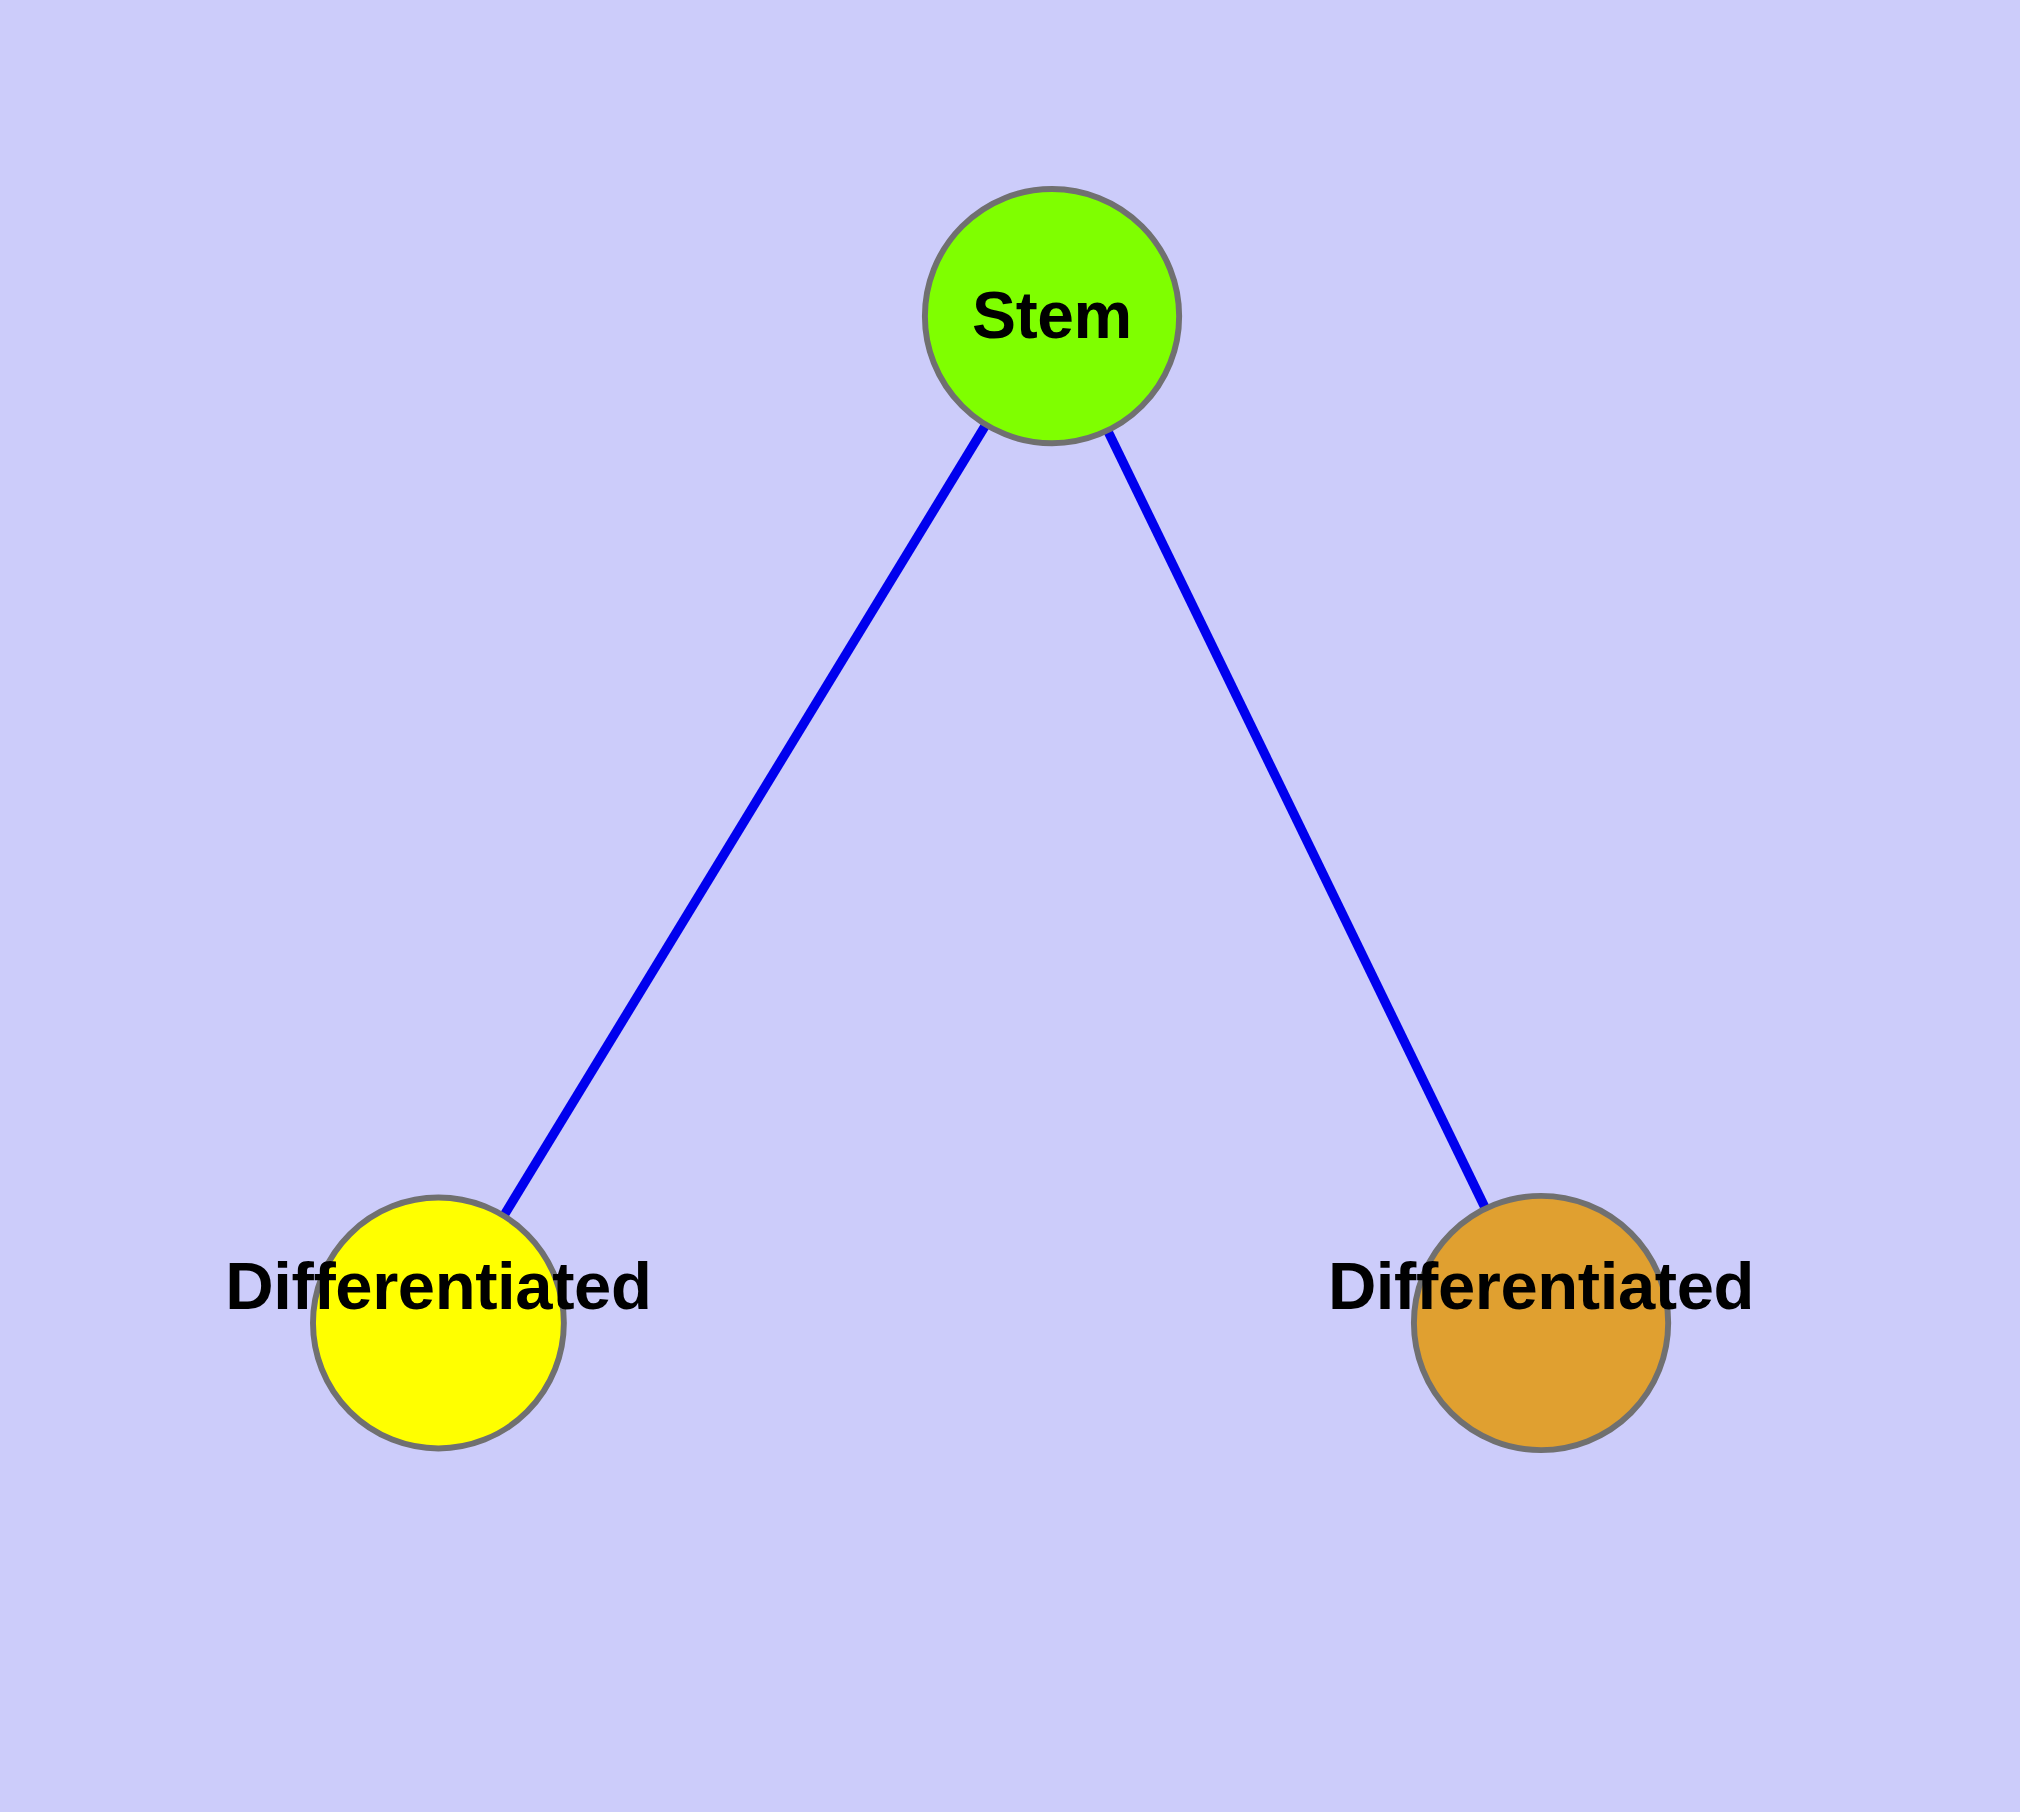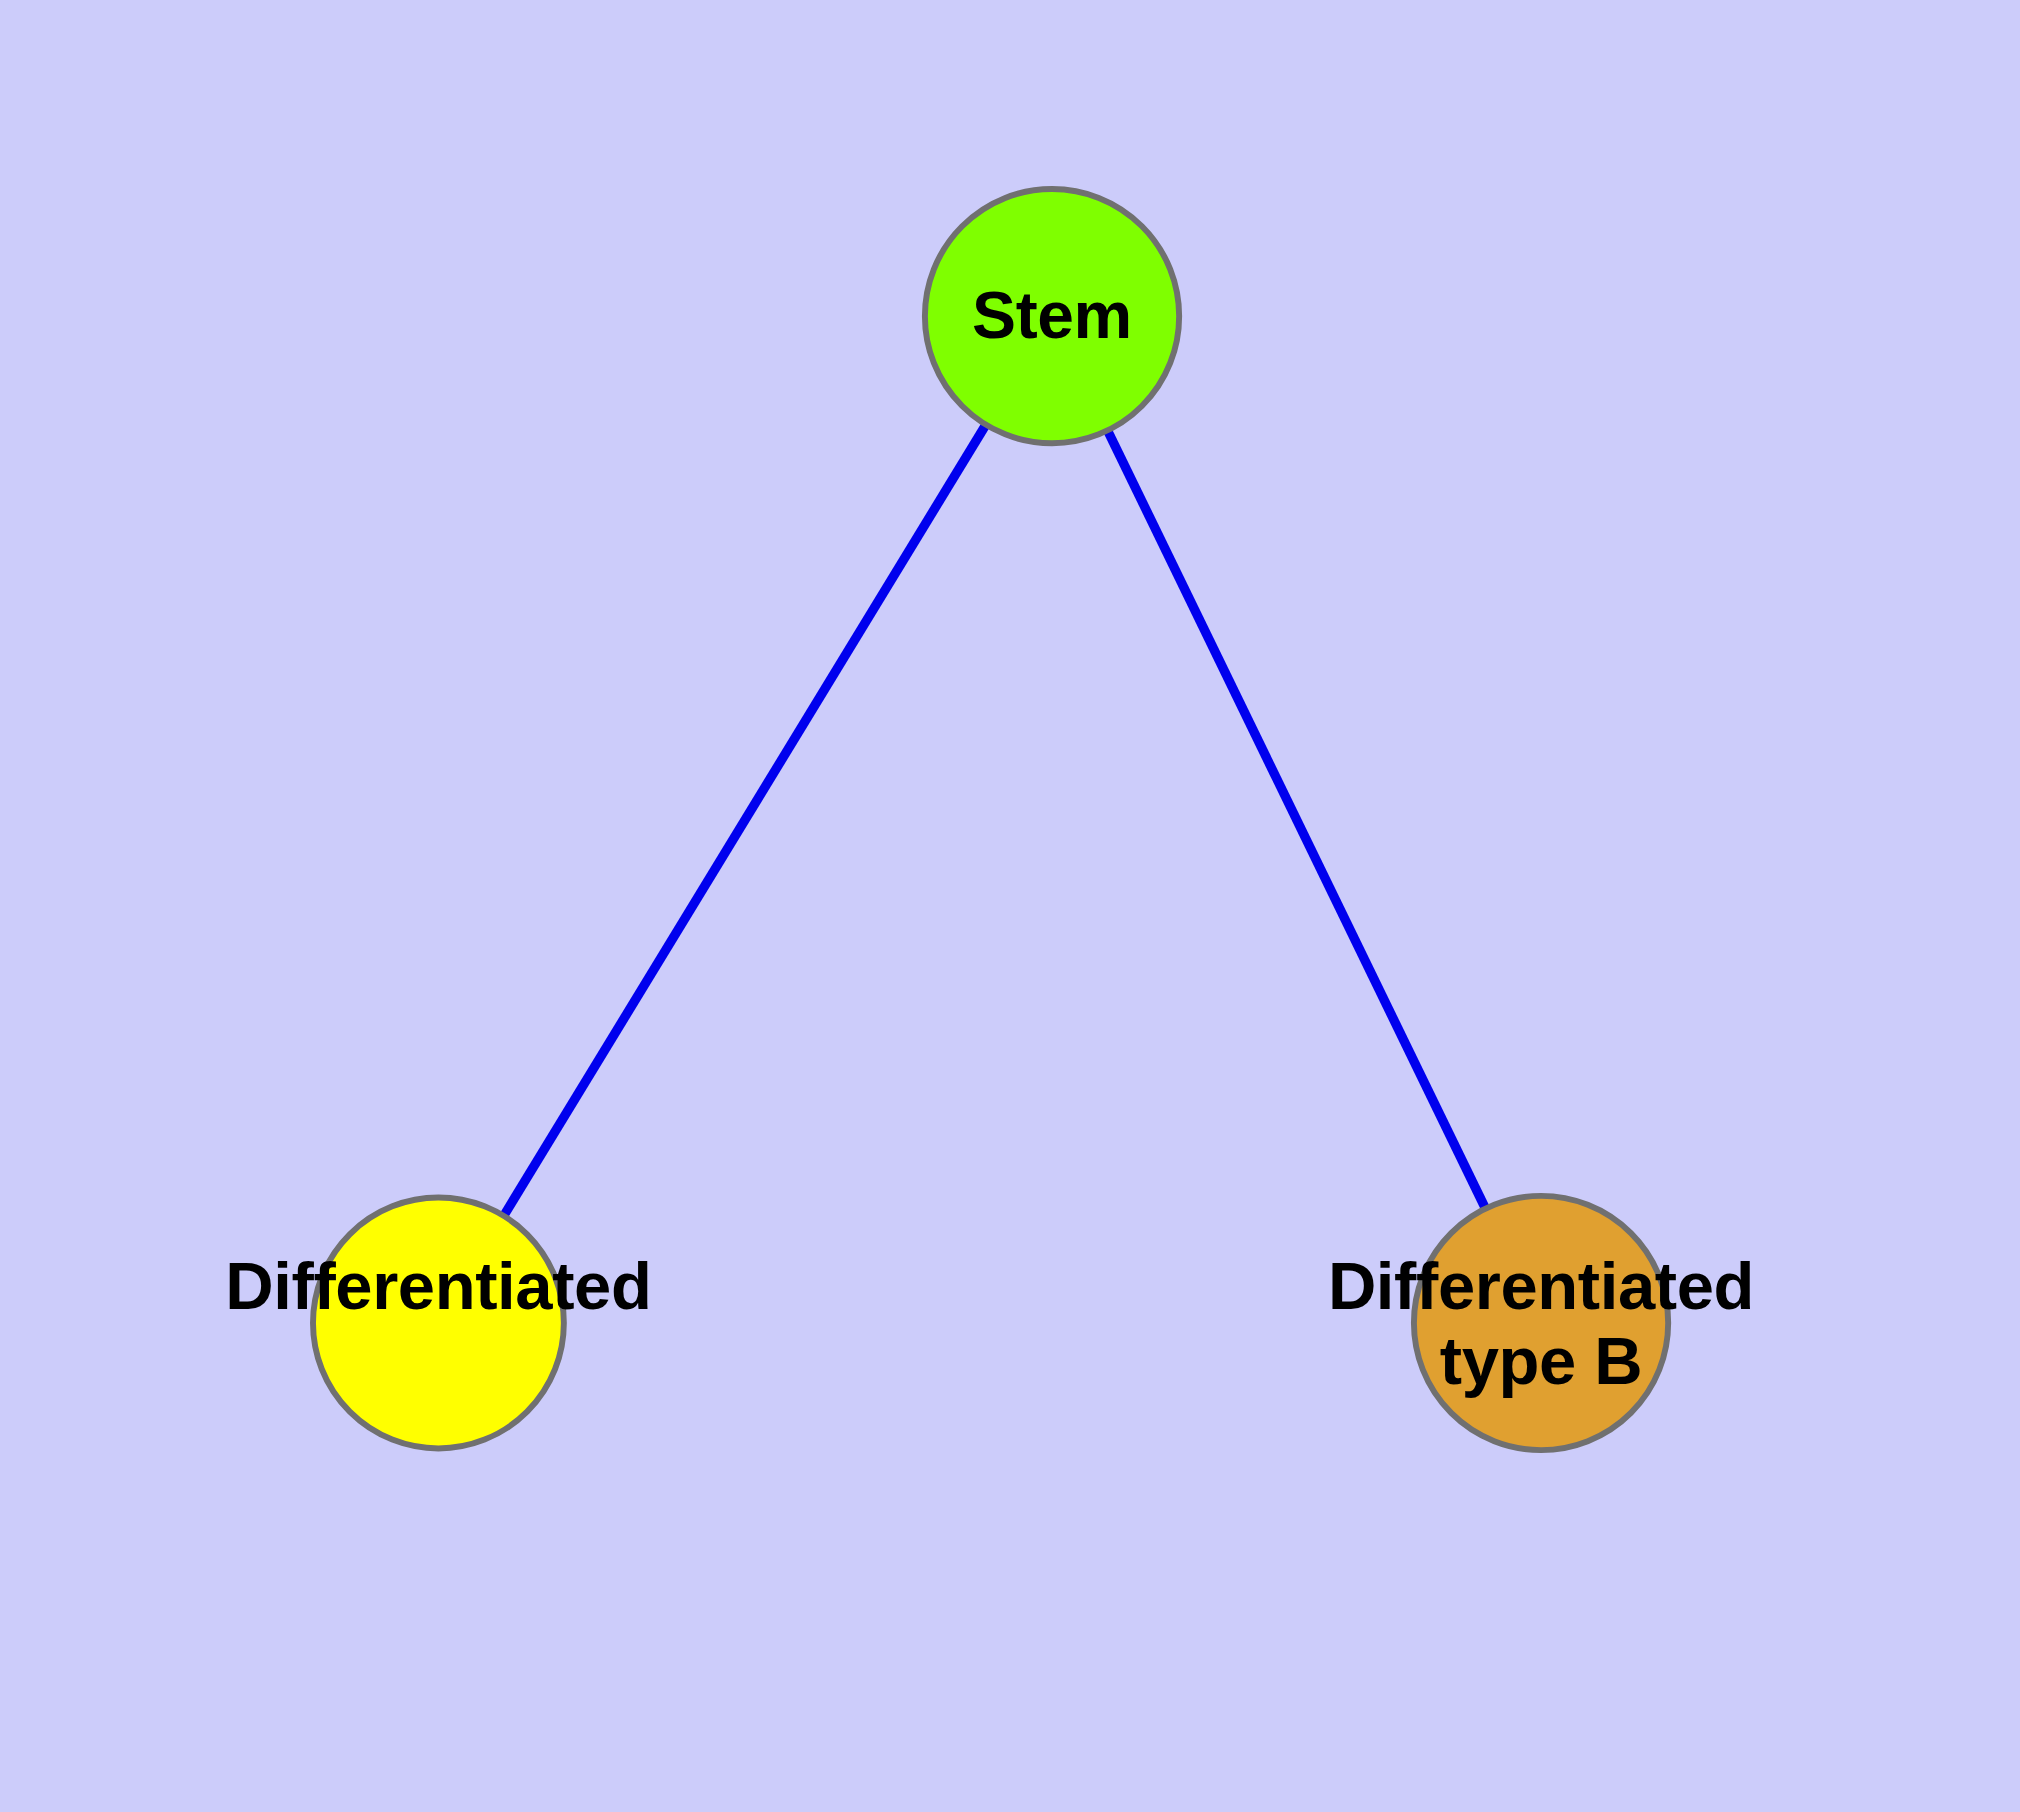--- a/index.html
+++ b/index.html
@@ -59,17 +59,17 @@
     <g id="node-layer">
         <circle cx="1241" cy="373" r="150" fill="#7fff00" stroke="#707070" stroke-width="7"></circle>
         <circle cx="517" cy="1561" r="148" fill="#ffff00" stroke="#707070" stroke-width="7"></circle>
         <circle cx="1818" cy="1561" r="150" fill="#e0a030" stroke="#707070" stroke-width="7"></circle>
       </g>
   </svg>
 
   <div id="label-layer">
       <div class="node-label root" style="font-size: 66px; color: rgb(0, 0, 0); width: 848px; left: 628px; top: 279px;"><div>Stem</div></div>
       <div class="node-label leaf" style="font-size: 67px; color: rgb(0, 0, 0); width: 848px; left: 14.4px; top: 1248px;"><div>Differentiated</div></div>
-      <div class="node-label leaf" style="font-size: 67px; color: rgb(0, 0, 0); width: 848px; left: 1117px; top: 1248px;"><div>Differentiated</div><div>type B</div></div>
+      <div class="node-label leaf" style="font-size: 67px; color: rgb(0, 0, 0); width: 848px; left: 1117px; top: 1248px;"><div>Differentiated</div></div>
     </div>
 
 </div>
 
 
 </body></html>

